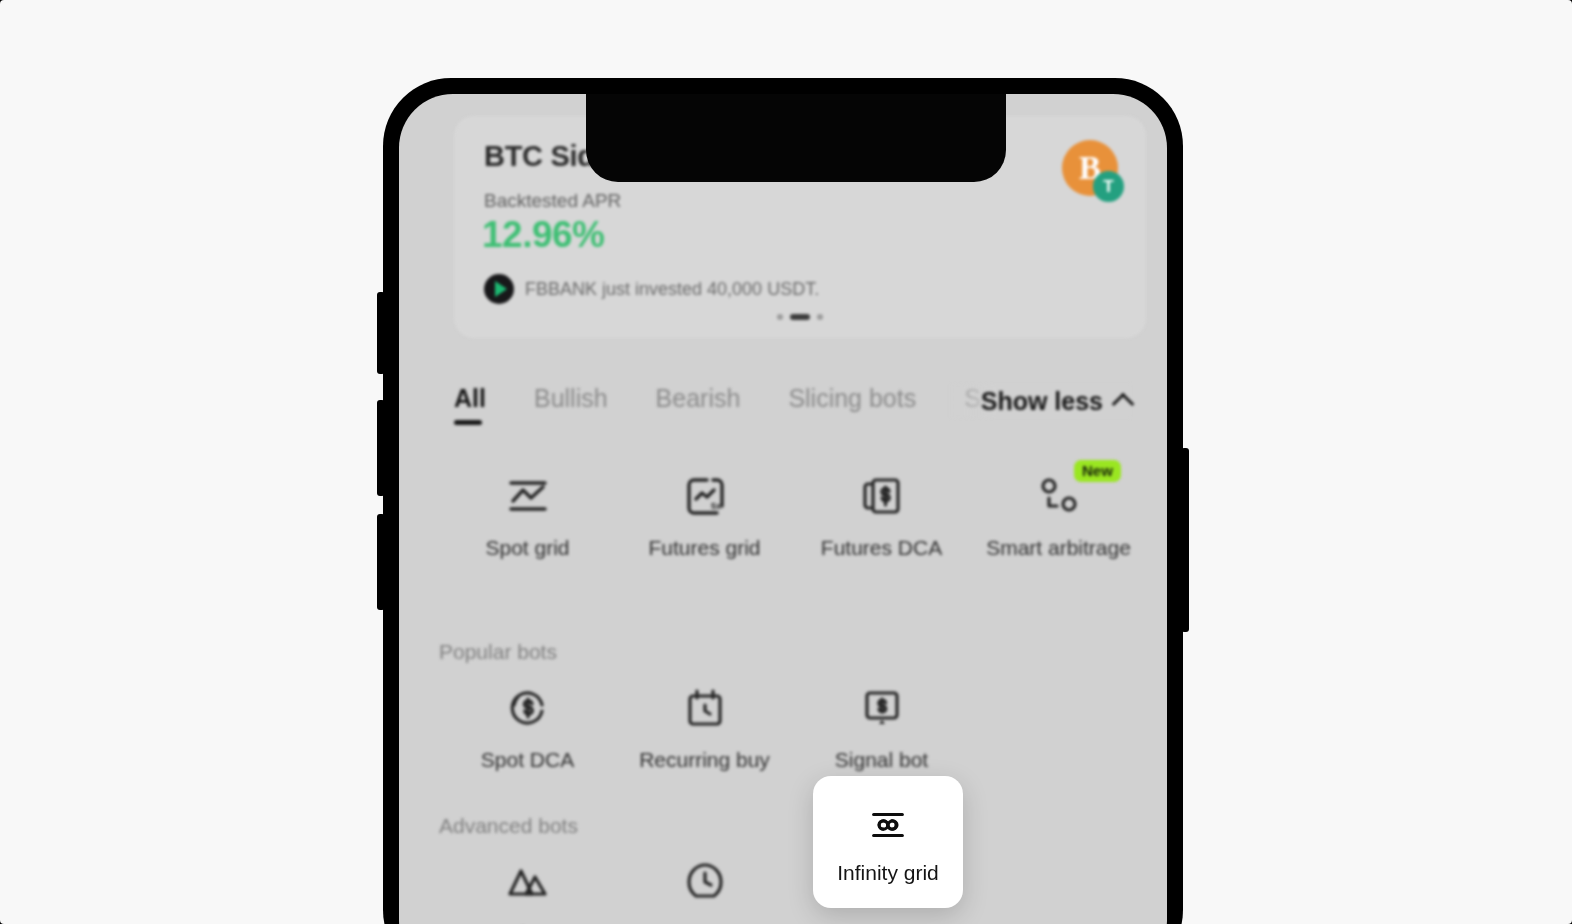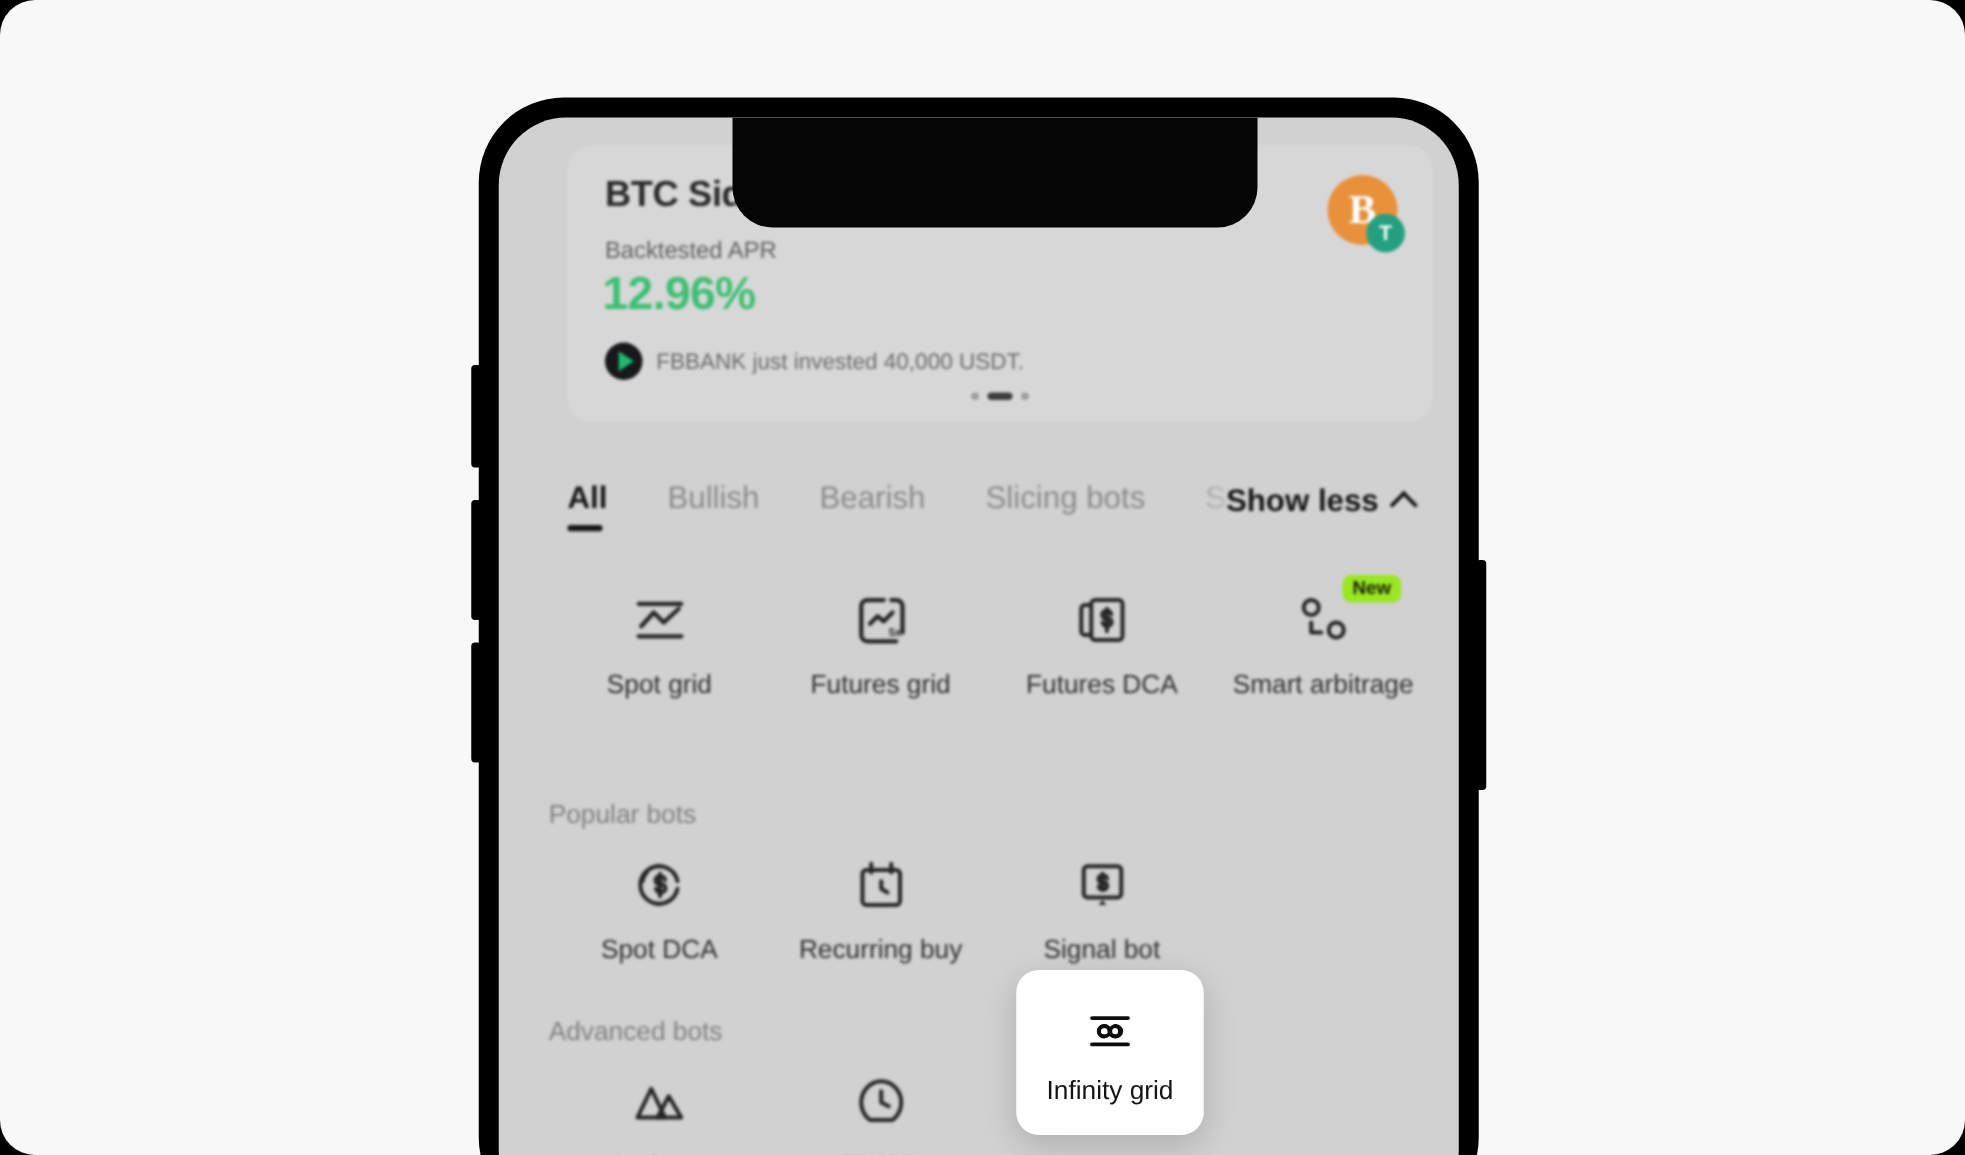--- a/index.html
+++ b/index.html
@@ -13,21 +13,21 @@
     overflow: hidden;
     font-family: "Liberation Sans", sans-serif;
   }
 
   
   #page {
     position: relative;
     width: 1572px;
     height: 924px;
     background: #f8f8f8;
-    border-radius: 28px;
+    border-radius: 4px;
     overflow: hidden;
   }
 
   
   #device {
     position: absolute;
     left: 383px;
     top: 78px;
     width: 800px;
     height: 900px;

